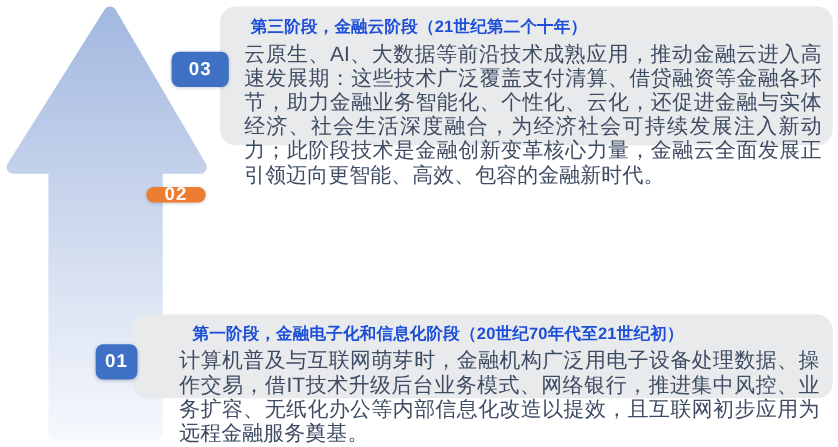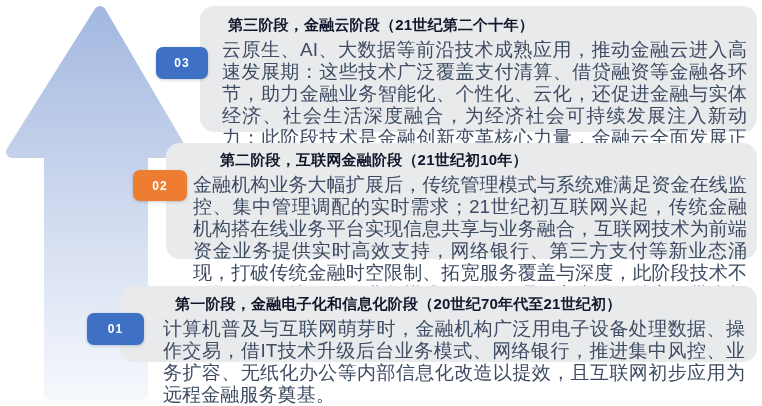--- a/index.html
+++ b/index.html
@@ -30,21 +30,21 @@
     box-sizing: border-box;
     z-index: 2;
   }
   .panel-3 { left: 200px; top: 6px;   width: 557px; height: 126px; padding: 8px 10px 6px 22px; }
   .panel-2 { left: 166px; top: 143px; width: 591px; height: 116px; padding: 6px 10px 6px 27px; }
   .panel-1 { left: 120px; top: 286px; width: 637px; height: 76px; padding: 7px 12px 6px 43px; }
   .stage-title {
     margin: 0;
     font-size: 15px;
     font-weight: bold;
-    color: #0f172a;
+    color: #1d4ed8;
     line-height: 21px;
     letter-spacing: 0.2px;
     white-space: nowrap;
   }
   .panel-3 .stage-title { padding-left: 6px; }
   .panel-2 .stage-title { padding-left: 27px; }
   .panel-1 .stage-title { padding-left: 12px; }
   .stage-body {
     margin: 4px 0 0 0;
     font-size: 19px;
@@ -53,29 +53,29 @@
     text-align: justify;
     letter-spacing: 0.1px;
   }
   .badge {
     position: absolute;
     z-index: 3;
     display: flex;
     align-items: center;
     justify-content: center;
     color: #ffffff;
-    font-size: 12px;
+    font-size: 17px;
     font-weight: bold;
     letter-spacing: 1px;
     border-radius: 7px;
     box-shadow: 0 1px 3px rgba(40, 60, 90, 0.25);
   }
   .badge-3 { left: 156px; top: 47px;  width: 52px; height: 32px; }
-  .badge-2 { left: 133px; top: 170px; width: 54px; height: 31px; }
-  .badge-1 { left: 87px;  top: 313px; width: 57px; height: 32px; }
+  .badge-2 { left: 133px; top: 170px; width: 54px; height: 14px; border-radius: 12px; }
+  .badge-1 { left: 87px;  top: 313px; width: 38px; height: 32px; }
 </style>
 </head>
 <body>
 
 <div class="canvas">
 
   <div class="arrow-wrap">
     <svg width="196" height="402" viewBox="0 0 196 402" xmlns="http://www.w3.org/2000/svg">
       <defs>
         <linearGradient id="arrowGrad" x1="0" y1="6" x2="0" y2="400" gradientUnits="userSpaceOnUse">
@@ -86,24 +86,20 @@
       </defs>
       <path d="M100 10 L182 150 L142 150 L142 392 L50 392 L50 150 L12 150 Z" fill="url(#arrowGrad)" stroke="url(#arrowGrad)" stroke-width="12" stroke-linejoin="round"></path>
     </svg>
   </div>
 
   <section class="panel panel-3">
     <h3 class="stage-title">第三阶段，金融云阶段（21世纪第二个十年）</h3>
     <p class="stage-body">云原生、AI、大数据等前沿技术成熟应用，推动金融云进入高速发展期：这些技术广泛覆盖支付清算、借贷融资等金融各环节，助力金融业务智能化、个性化、云化，还促进金融与实体经济、社会生活深度融合，为经济社会可持续发展注入新动力；此阶段技术是金融创新变革核心力量，金融云全面发展正引领迈向更智能、高效、包容的金融新时代。</p>
   </section>
 
-  <section class="panel panel-2">
-    <h3 class="stage-title">第二阶段，互联网金融阶段（21世纪初10年）</h3>
-    <p class="stage-body">金融机构业务大幅扩展后，传统管理模式与系统难满足资金在线监控、集中管理调配的实时需求；21世纪初互联网兴起，传统金融机构搭在线业务平台实现信息共享与业务融合，互联网技术为前端资金业务提供实时高效支持，网络银行、第三方支付等新业态涌现，打破传统金融时空限制、拓宽服务覆盖与深度，此阶段技术不仅提效增便捷，更在业务模式、风险管理、客户体验等方面带来颠覆性变革。</p>
-  </section>
 
   <section class="panel panel-1">
     <h3 class="stage-title">第一阶段，金融电子化和信息化阶段（20世纪70年代至21世纪初）</h3>
     <p class="stage-body">计算机普及与互联网萌芽时，金融机构广泛用电子设备处理数据、操作交易，借IT技术升级后台业务模式、网络银行，推进集中风控、业务扩容、无纸化办公等内部信息化改造以提效，且互联网初步应用为远程金融服务奠基。</p>
   </section>
 
   <div class="badge badge-3" style="background: rgb(62, 112, 196);">03</div>
 
   <div class="badge badge-2" style="background: rgb(237, 125, 49);">02</div>
 

